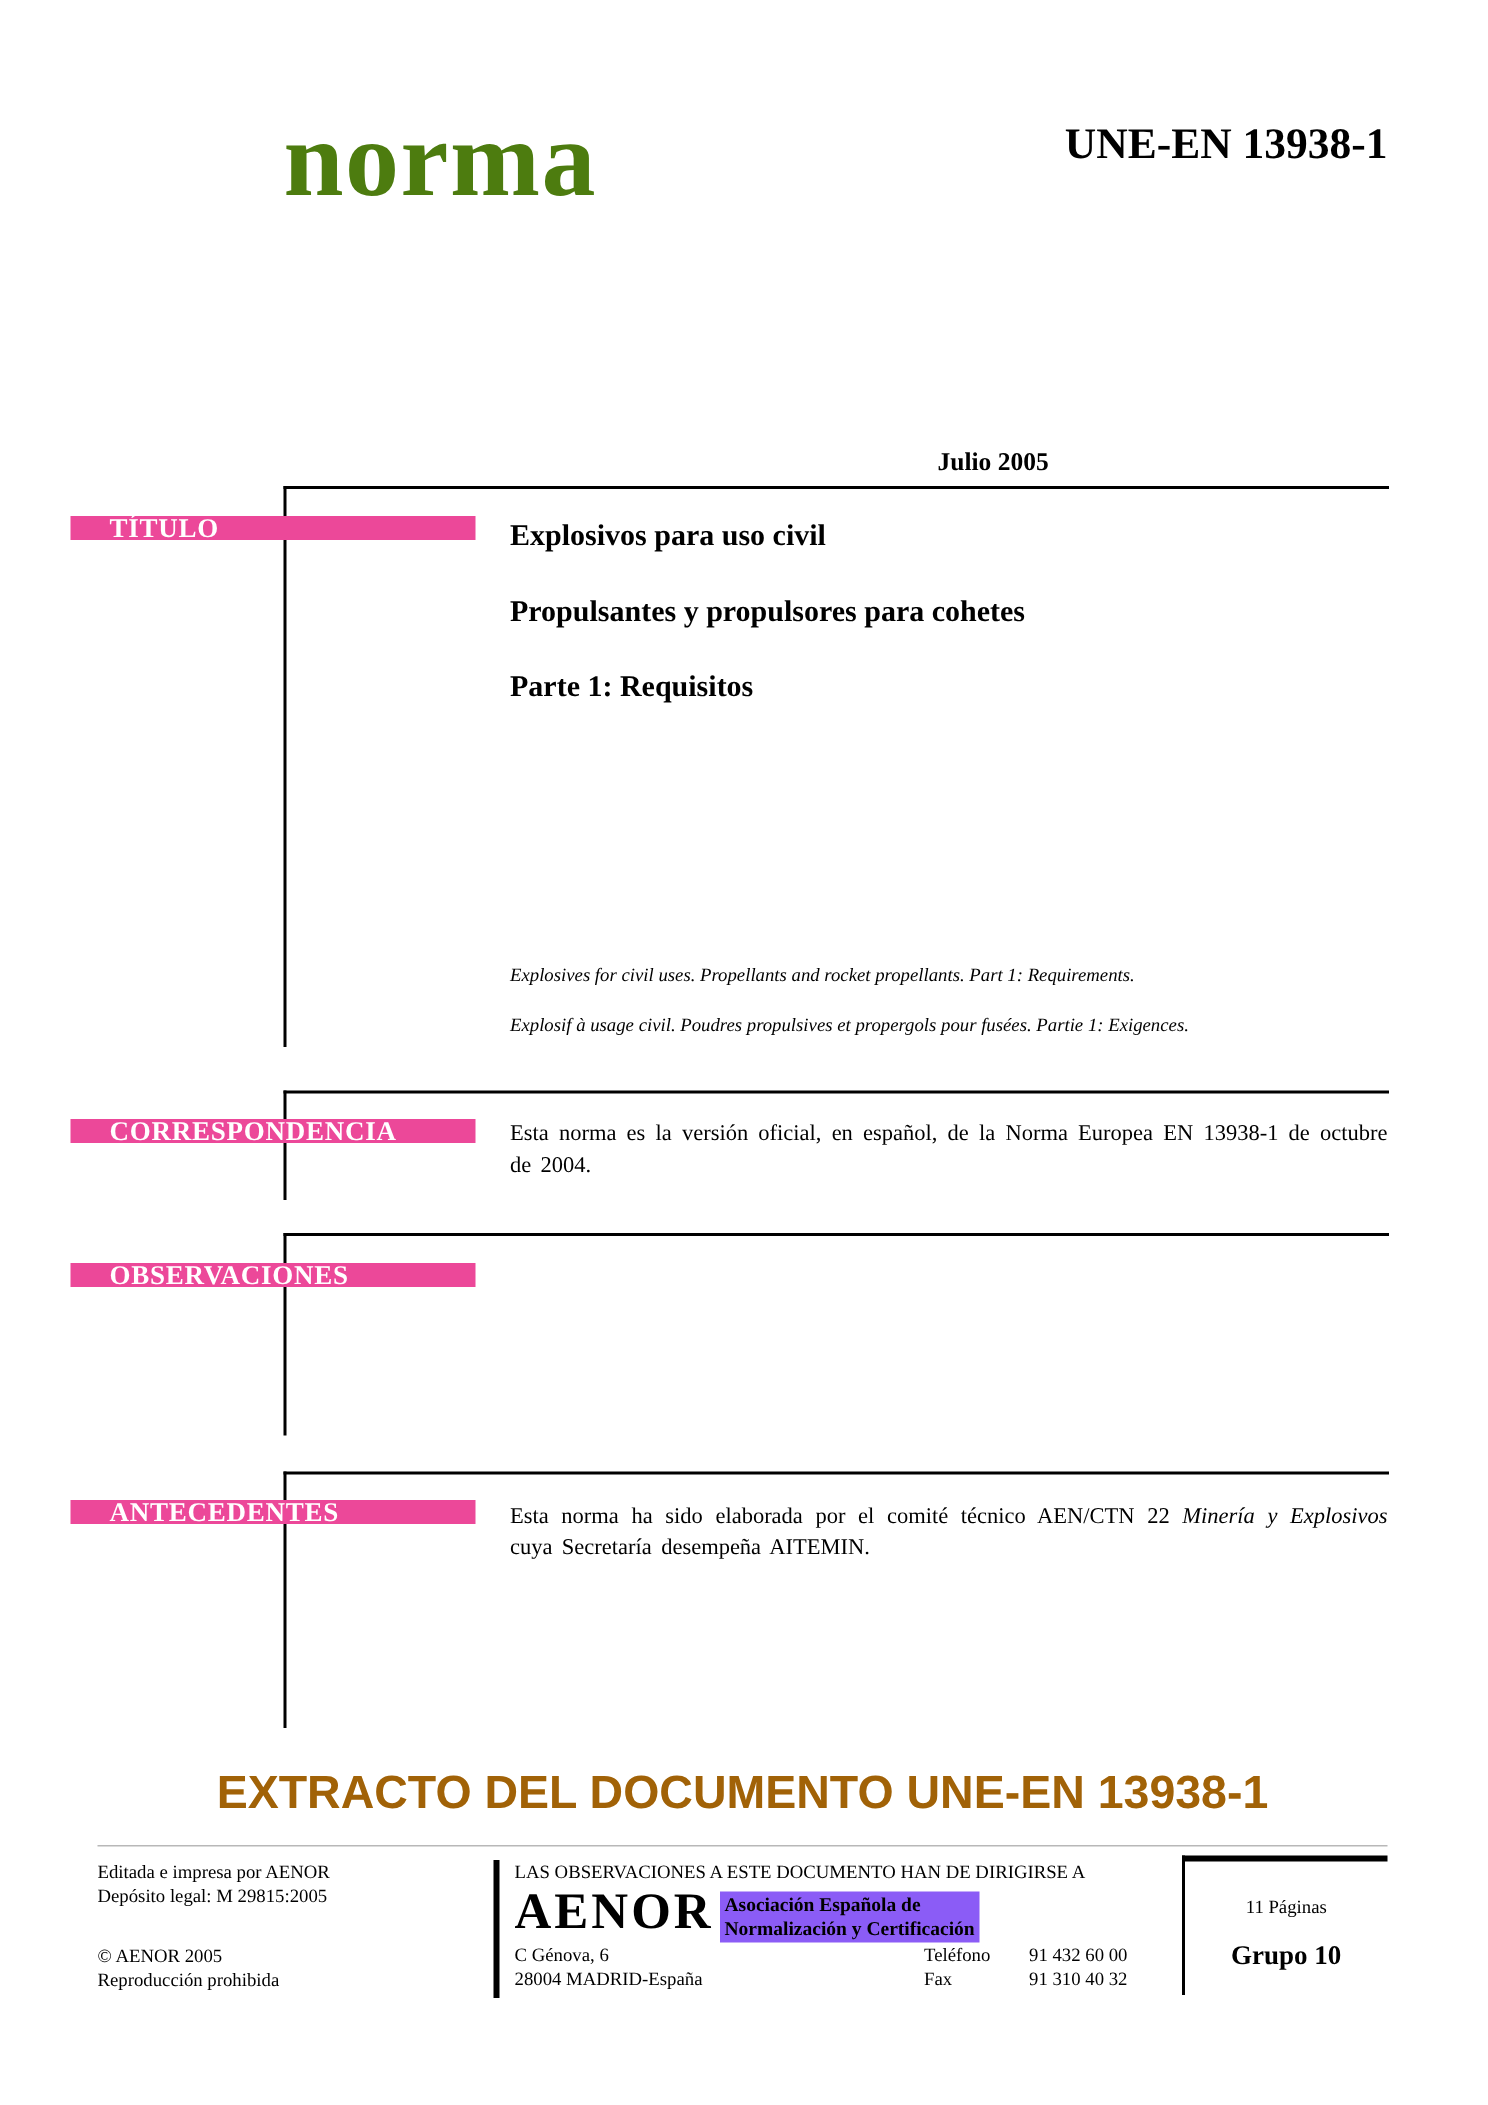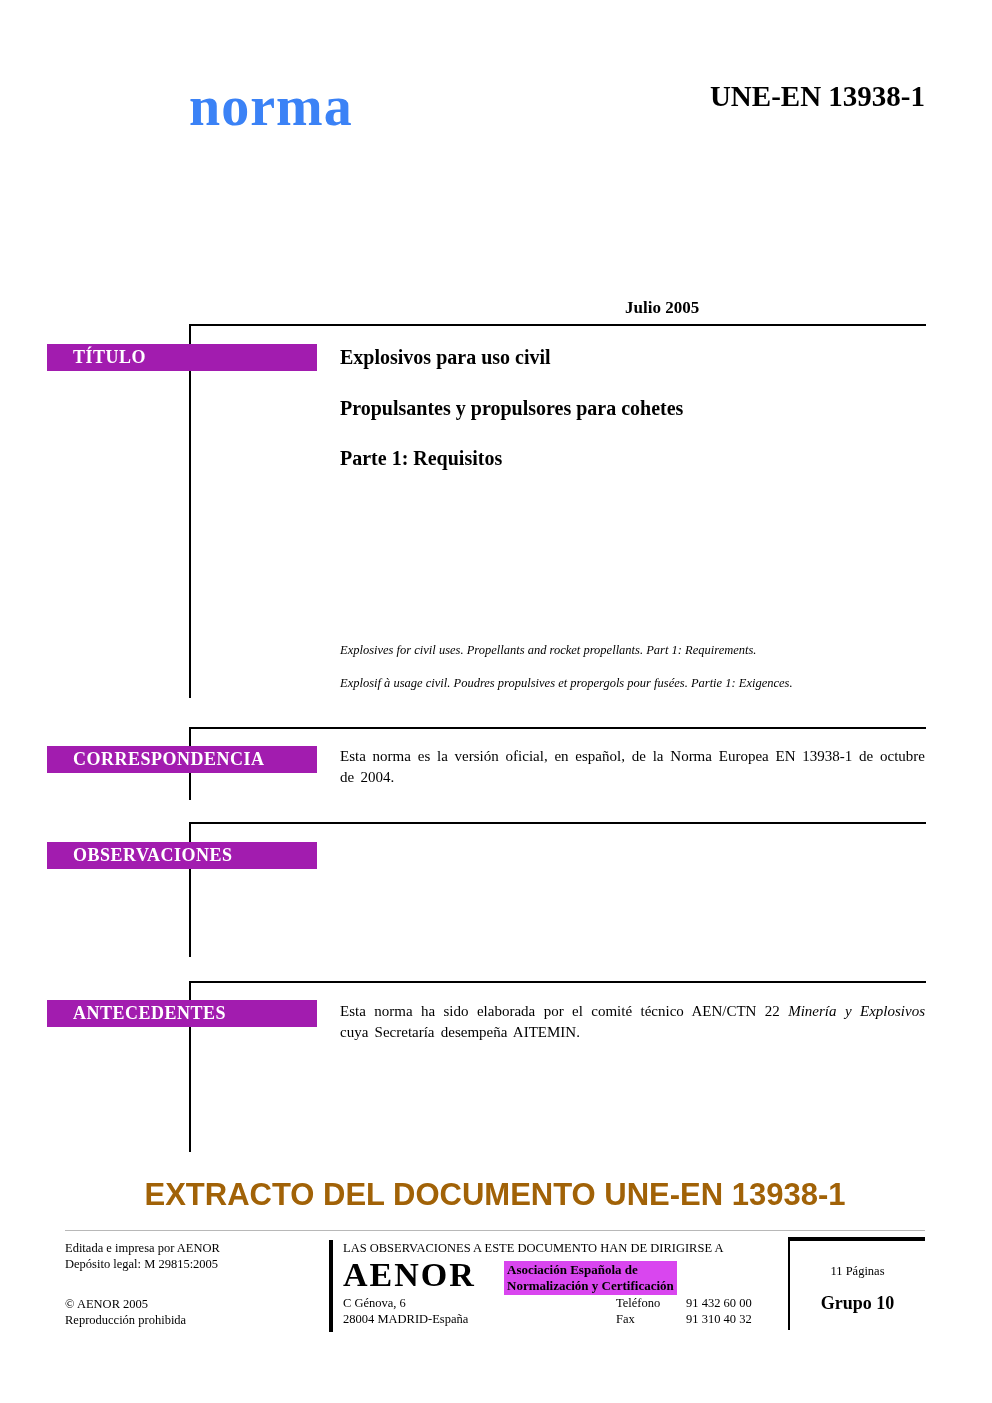--- a/index.html
+++ b/index.html
@@ -9,43 +9,43 @@
     position: relative;
     font-family: "Liberation Serif", serif;
     color: #000000;
     overflow: hidden;
   }
   .abs { position: absolute; }
 
   
   .logo {
     left: 189px; top: 74px;
-    font-size: 56px; font-weight: bold;
-    color: #3b82f6;
+    font-size: 72px; font-weight: bold;
+    color: #4d7c0f;
     line-height: 64px;
     letter-spacing: 1px;
   }
   .doc-code {
     left: 592px; top: 80px; width: 333px;
     text-align: right;
     font-size: 29px; font-weight: bold;
   }
   .issue-date {
     left: 625px; top: 298px; width: 300px;
     font-size: 17px; font-weight: bold;
   }
 
   
   .hline { background: #000; height: 2px; left: 189px; width: 737px; }
   .vline { background: #000; width: 2px; left: 189px; }
 
   
   .bar {
-    left: 47px; width: 270px; height: 27px;
-    background: #a21caf; color: #ffffff;
+    left: 47px; width: 270px; height: 16px;
+    background: #ec4899; color: #ffffff;
     font-size: 18px; font-weight: bold;
     letter-spacing: 0.5px;
     display: flex; align-items: center;
     padding-left: 26px; box-sizing: border-box;
     z-index: 3;
   }
 
   
   .title-line {
     left: 340px; width: 585px;
@@ -81,23 +81,23 @@
   .footer-small { font-size: 12.5px; line-height: 16px; }
   .f-left-top { left: 65px; top: 1240px; }
   .f-left-bottom { left: 65px; top: 1296px; }
   .f-div-mid { left: 329px; top: 1240px; width: 4px; height: 92px; background: #000; }
   .f-notice { left: 343px; top: 1241px; width: 430px; font-size: 12.5px; }
   .f-aenor {
     left: 343px; top: 1256px;
     font-size: 34px; font-weight: bold; letter-spacing: 2px;
   }
   .f-org-desc {
-    left: 504px; top: 1261px;
+    left: 480px; top: 1261px;
     font-size: 13px; font-weight: bold; line-height: 16px;
-    background: #d946ef; padding: 1px 3px;
+    background: #8b5cf6; padding: 1px 3px;
   }
   .f-address { left: 343px; top: 1295px; }
   .f-tel-labels { left: 616px; top: 1295px; }
   .f-tel-values { left: 686px; top: 1295px; }
   .f-box-vline { left: 788px; top: 1237px; width: 2px; height: 93px; background: #000; }
   .f-box-topline { left: 788px; top: 1237px; width: 137px; height: 4px; background: #000; }
   .f-pages { left: 790px; top: 1264px; width: 135px; text-align: center; font-size: 12.5px; }
   .f-group { left: 790px; top: 1293px; width: 135px; text-align: center; font-size: 18px; font-weight: bold; }
 </style>
 </head>

